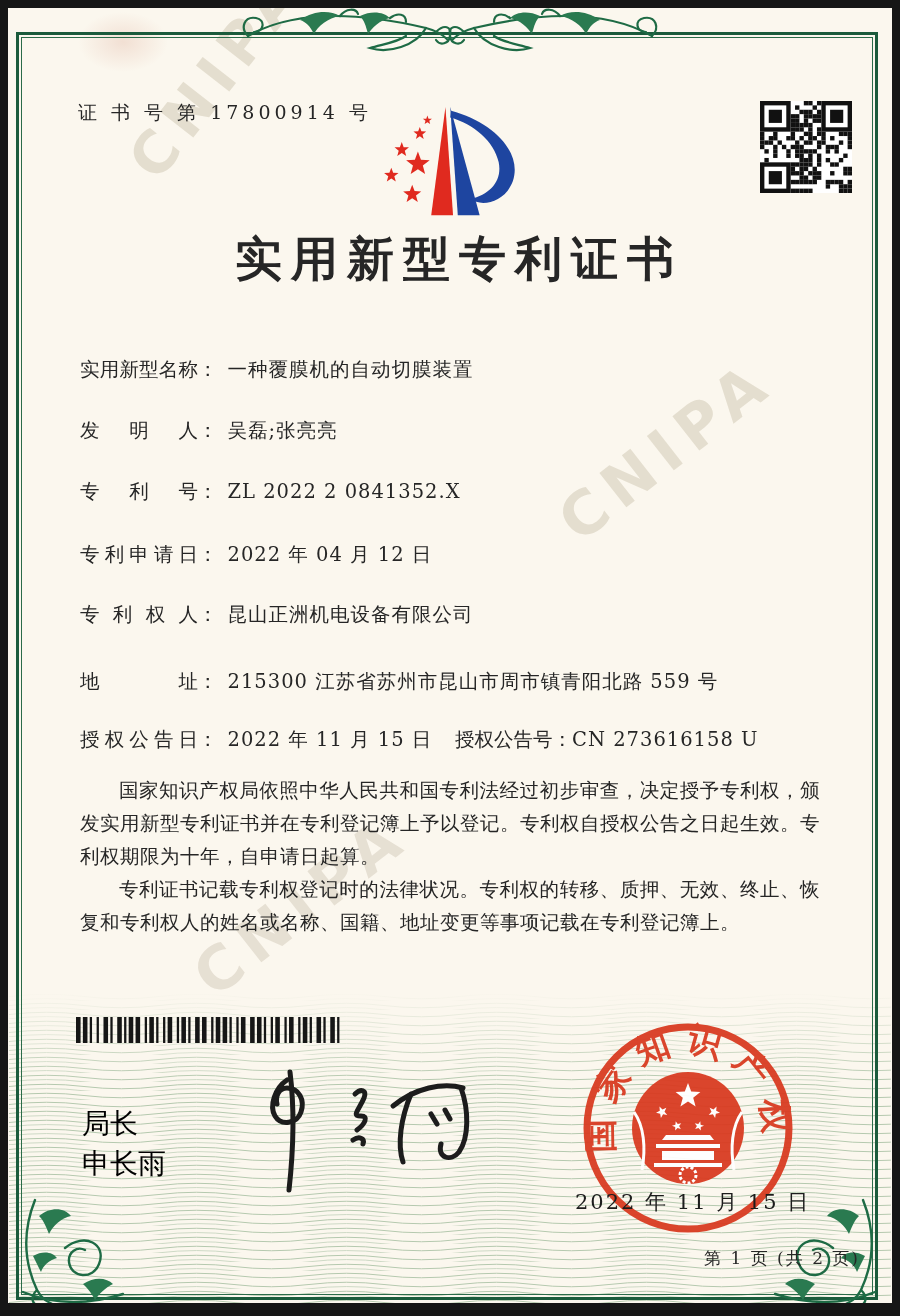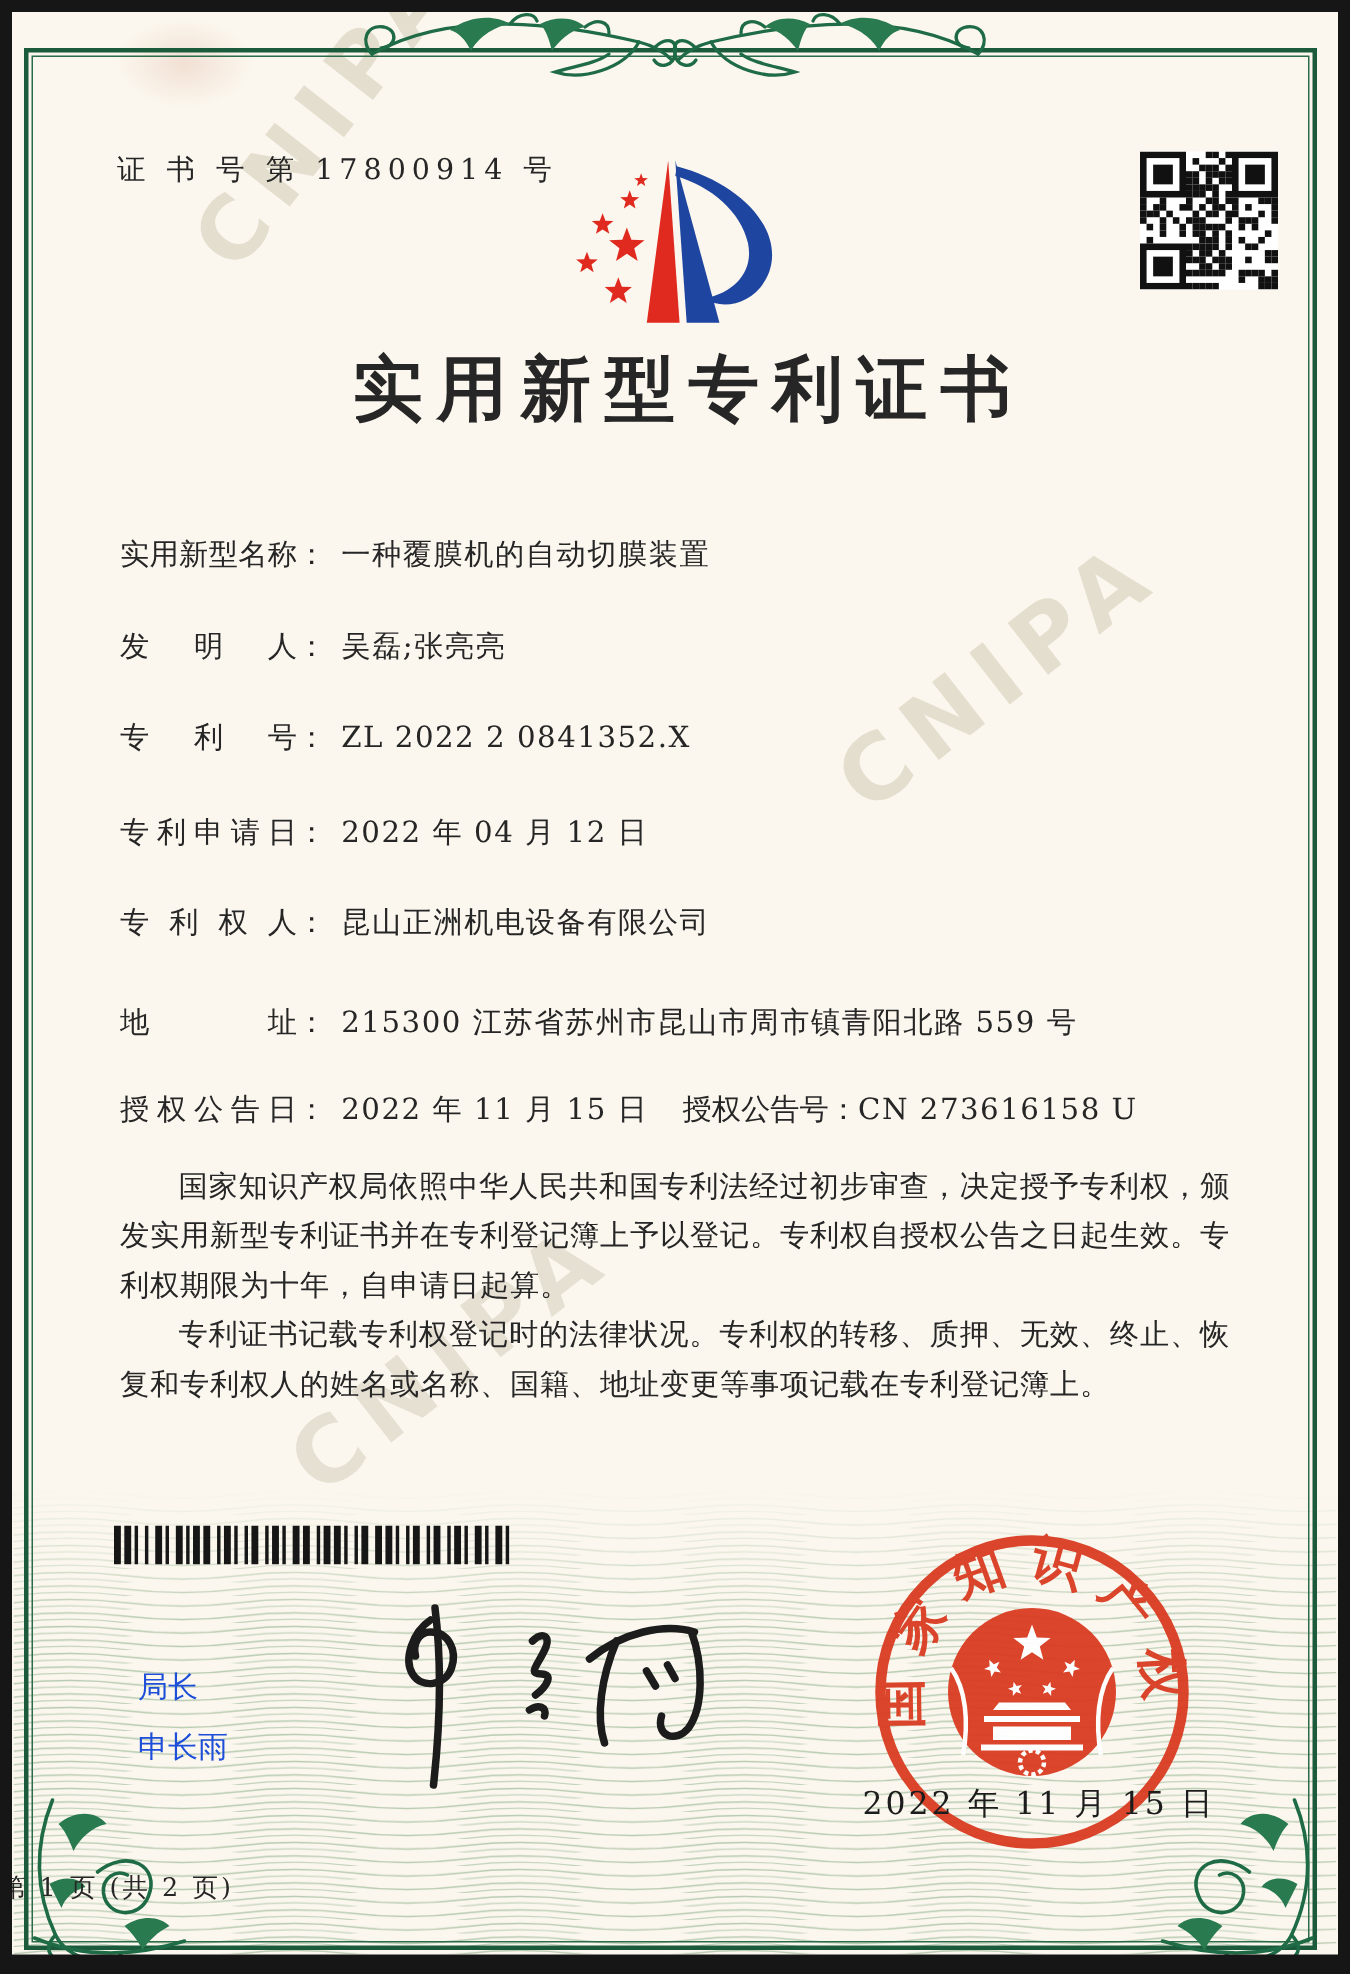--- a/index.html
+++ b/index.html
@@ -37,28 +37,28 @@
   .field-colon{display:inline-block;margin-right:10px;}
   .field-value{letter-spacing:1px;text-align:center;}
   .grant-no{position:absolute;left:375px;top:0;}
   
   .body-text{position:absolute;left:80px;right:80px;top:776px;z-index:10;font-size:19.5px;line-height:33px;
     text-align:justify;letter-spacing:.5px;}
   .body-text p{margin:0;text-indent:2em;font-family:Liberation Mono, monospace;}
   
   .barcode{position:absolute;left:76px;top:1017px;width:268px;height:26px;z-index:10;}
   
-  .officer{position:absolute;left:92px;top:1104px;z-index:10;
-    font-family:"DejaVu Sans","Liberation Sans",sans-serif;font-size:20px;line-height:40px;color:#1d4ed8;}
+  .officer{position:absolute;left:82px;top:1104px;z-index:10;
+    font-family:"DejaVu Sans","Liberation Sans",sans-serif;font-size:28px;line-height:40px;color:#000000;}
   .signature{position:absolute;left:235px;top:1066px;width:240px;height:130px;z-index:10;}
   
   .seal{position:absolute;left:568px;top:1008px;width:240px;height:240px;z-index:9;opacity:.94;}
   .seal-date{position:absolute;left:575px;top:1188px;z-index:11;font-size:21px;letter-spacing:2px;color:#1c1c1c;}
   
-  .footer{position:absolute;left:0;right:40px;top:1247px;text-align:left;font-size:17px;letter-spacing:2px;z-index:10;}
+  .footer{position:absolute;left:0;right:40px;top:1247px;text-align:right;font-size:17px;letter-spacing:2px;z-index:10;}
   
   .orn-top{position:absolute;left:230px;top:2px;width:440px;height:66px;z-index:6;}
   .orn-bl{position:absolute;left:13px;top:1196px;width:115px;height:115px;z-index:6;}
   .orn-br{position:absolute;left:770px;top:1196px;width:115px;height:115px;z-index:6;}
   .hidden-defs{position:absolute;width:0;height:0;overflow:hidden;}
 </style>
 </head>
 <body>
 
 <div class="page">

